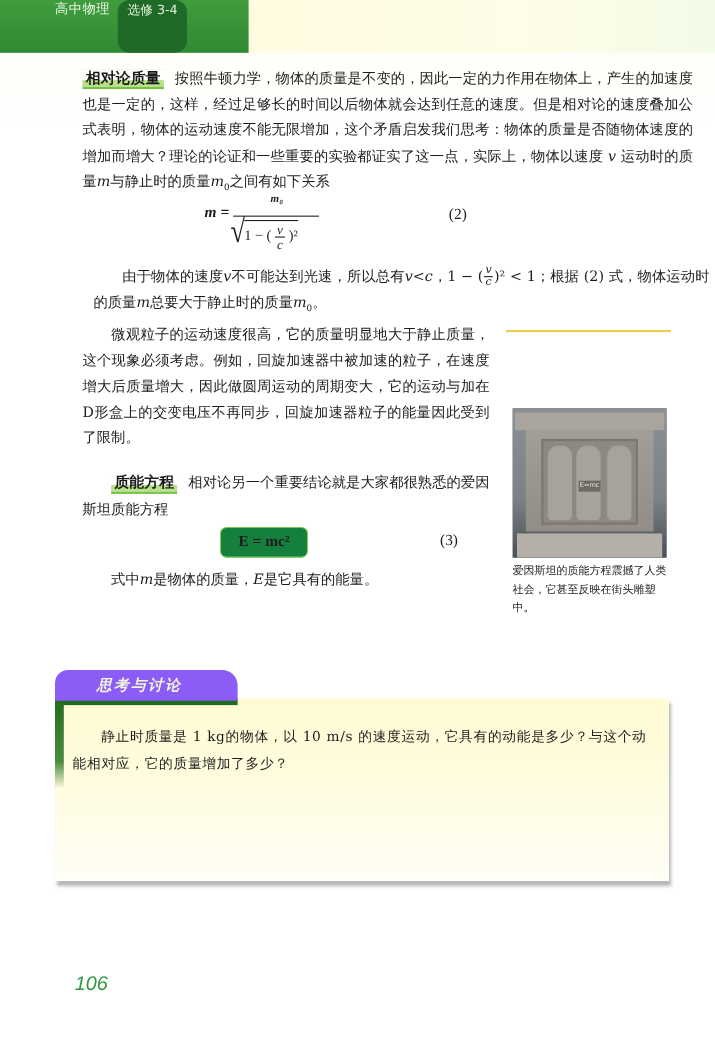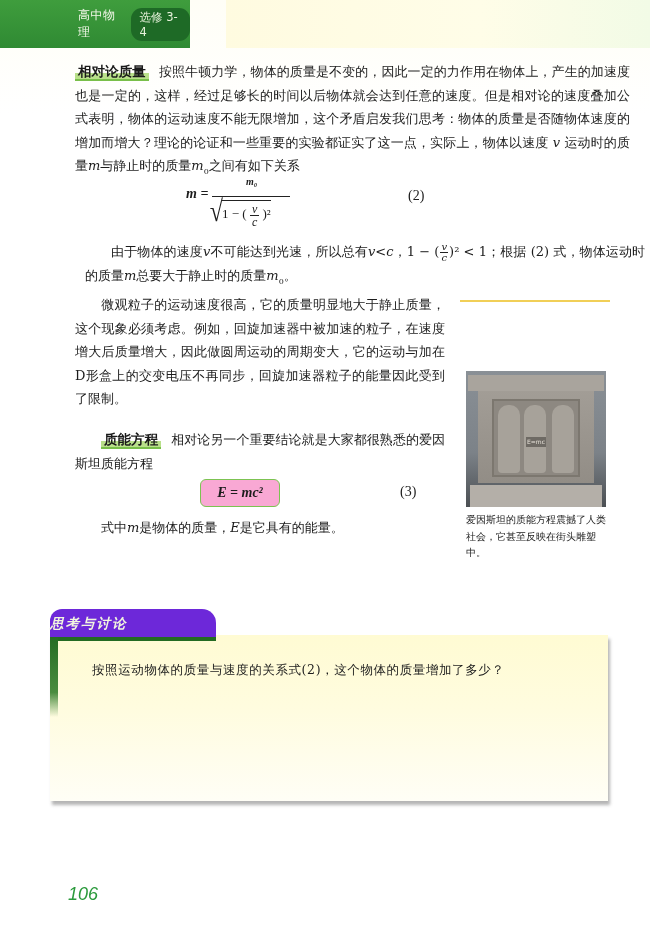--- a/index.html
+++ b/index.html
@@ -8,23 +8,23 @@
     position: relative;
     background: linear-gradient(180deg, #fffef6 0%, #ffffff 12%, #ffffff 100%);
     font-family: "DejaVu Serif", "Liberation Serif", serif;
     color: #1c1c1c;
   }
   .top-strip {
     position: absolute; left: 226px; top: 0; width: 424px; height: 48px;
     background: linear-gradient(90deg, #fffbe0 0%, #fffde8 60%, #f2fbe6 100%);
   }
   .header-band {
-    position: absolute; left: 0; top: 0; width: 190px; height: 48px;
+    position: absolute; left: 0; top: 0; width: 226px; height: 48px;
     background: linear-gradient(180deg, #3f9d3d 0%, #2f8a33 100%);
-    display: flex; align-items: center; padding-left: 78px;
+    display: flex; padding-left: 50px;
   }
   .header-band .book {
     color: #f2f7e8; font-family: "DejaVu Sans", sans-serif; font-size: 12px; letter-spacing: 0.5px;
   }
   .header-band .pill {
     margin-left: 7px; background: #1e6a26; color: #e8f3dc;
     font-family: "DejaVu Sans", sans-serif; font-size: 11.5px;
     padding: 2px 9px; border-radius: 11px;
   }
   .para {
@@ -50,22 +50,22 @@
   .eq2 .frac-in span:first-child { border-bottom: 1px solid #222; padding: 0 2px; }
   .eqnum { position: absolute; font-family: "Liberation Serif", serif; font-size: 14px; }
   .eqnum2 { left: 408px; top: 188px; }
   .p2 { left: 85px; top: 240px; width: 560px; }
   .inl-frac { display: inline-flex; flex-direction: column; align-items: center; vertical-align: middle; font-style: italic; font-size: 10px; line-height: 10px; margin: 0 1px; }
   .inl-frac span:first-child { border-bottom: 1px solid #222; padding: 0 1px; }
   .p3 { left: 75px; top: 293px; width: 370px; }
   .p4 { left: 75px; top: 428px; width: 370px; }
   .eq3 {
     position: absolute; left: 200px; top: 479px; width: 80px; height: 28px;
-    background: #f9a8d4; border: 1.5px solid #7cc352; border-radius: 6px;
-    font-family: "Liberation Serif", serif; font-style: italic; font-weight: bold; font-size: 14px;
+    background: #15803d; border: 1.5px solid #7cc352; border-radius: 6px;
+    font-family: "Liberation Serif", serif; font-weight: bold; font-size: 14px;
     display: flex; align-items: center; justify-content: center;
   }
   .eqnum3 { left: 400px; top: 484px; }
   .p5 { left: 75px; top: 516px; width: 370px; }
   .note {
     position: absolute; left: 460px; top: 300px; width: 150px;
     font-family: "DejaVu Sans", sans-serif; font-size: 9.5px; line-height: 22px; color: #3a3a3a;
     border-bottom: 2px solid #f1cf57;
     background: linear-gradient(180deg, #ffffff 0%, #fff9d8 100%);
   }
@@ -82,23 +82,23 @@
   .photo .fig { position: absolute; top: 34px; width: 22px; height: 68px; background: #a7a29a; border-radius: 10px 10px 4px 4px; }
   .photo .f1 { left: 32px; } .photo .f2 { left: 58px; } .photo .f3 { left: 86px; }
   .photo .plaque { position: absolute; left: 60px; top: 66px; width: 20px; height: 10px; background: #6e6a64; color: #e8e3da; font-size: 6px; font-family: "DejaVu Sans", sans-serif; text-align: center; line-height: 10px; }
   .photo .base { position: absolute; left: 4px; top: 114px; width: 132px; height: 22px; background: #b4afa8; }
   .caption {
     position: absolute; left: 466px; top: 512px; width: 148px;
     font-family: "DejaVu Sans", sans-serif; font-size: 10px; line-height: 16.5px; color: #222;
   }
   .disc-tab {
     position: absolute; left: 50px; top: 609px; width: 166px; height: 28px;
-    background: #6d28d9; border-radius: 12px 14px 0 0;
+    background: #8b5cf6; border-radius: 12px 14px 0 0;
     color: #f2f6df; font-family: "DejaVu Sans", sans-serif; font-weight: bold; font-size: 13.5px;
-    line-height: 28px; letter-spacing: 2px; font-style: italic;
+    padding-left: 38px; line-height: 28px; letter-spacing: 2px; font-style: italic;
   }
   .disc-box {
     position: absolute; left: 50px; top: 635px; width: 558px; height: 166px;
     background: linear-gradient(180deg, #fffbd3 0%, #fffcdf 45%, #fffef6 100%);
     box-shadow: 2px 4px 3px rgba(90,90,90,0.45);
   }
   .disc-box .leftbar {
     position: absolute; left: 0; top: 0; width: 8px; height: 82px;
     background: linear-gradient(180deg, #236b22 0%, #4a8c3f 70%, rgba(80,140,60,0) 100%);
   }
@@ -180,16 +180,16 @@
 <div class="para p5">
   <span class="ind"></span><span>式中</span><i class="v">m</i><span>是物体的质量，</span><i class="v">E</i><span>是它具有的能量。</span>
 </div>
 
 <div class="disc-box">
   <div class="topline"></div>
   <div class="leftbar"></div>
 </div>
 <div class="disc-tab">思考与讨论</div>
 <div class="disc-text">
-  <div><span class="ind"></span><span>按照运动物体的质量与速度的关系式(2)，这个物体的质量增加了多少？</span></div>
+  <div><span class="ind"></span><span>静止时质量是 1 kg的物体，以 10 m/s 的速度运动，它具有的动能是多少？与这个动能相对应，它的质量增加了多少？</span></div>
 </div>
 
 <div class="page-num">106</div>
 
 </body></html>

